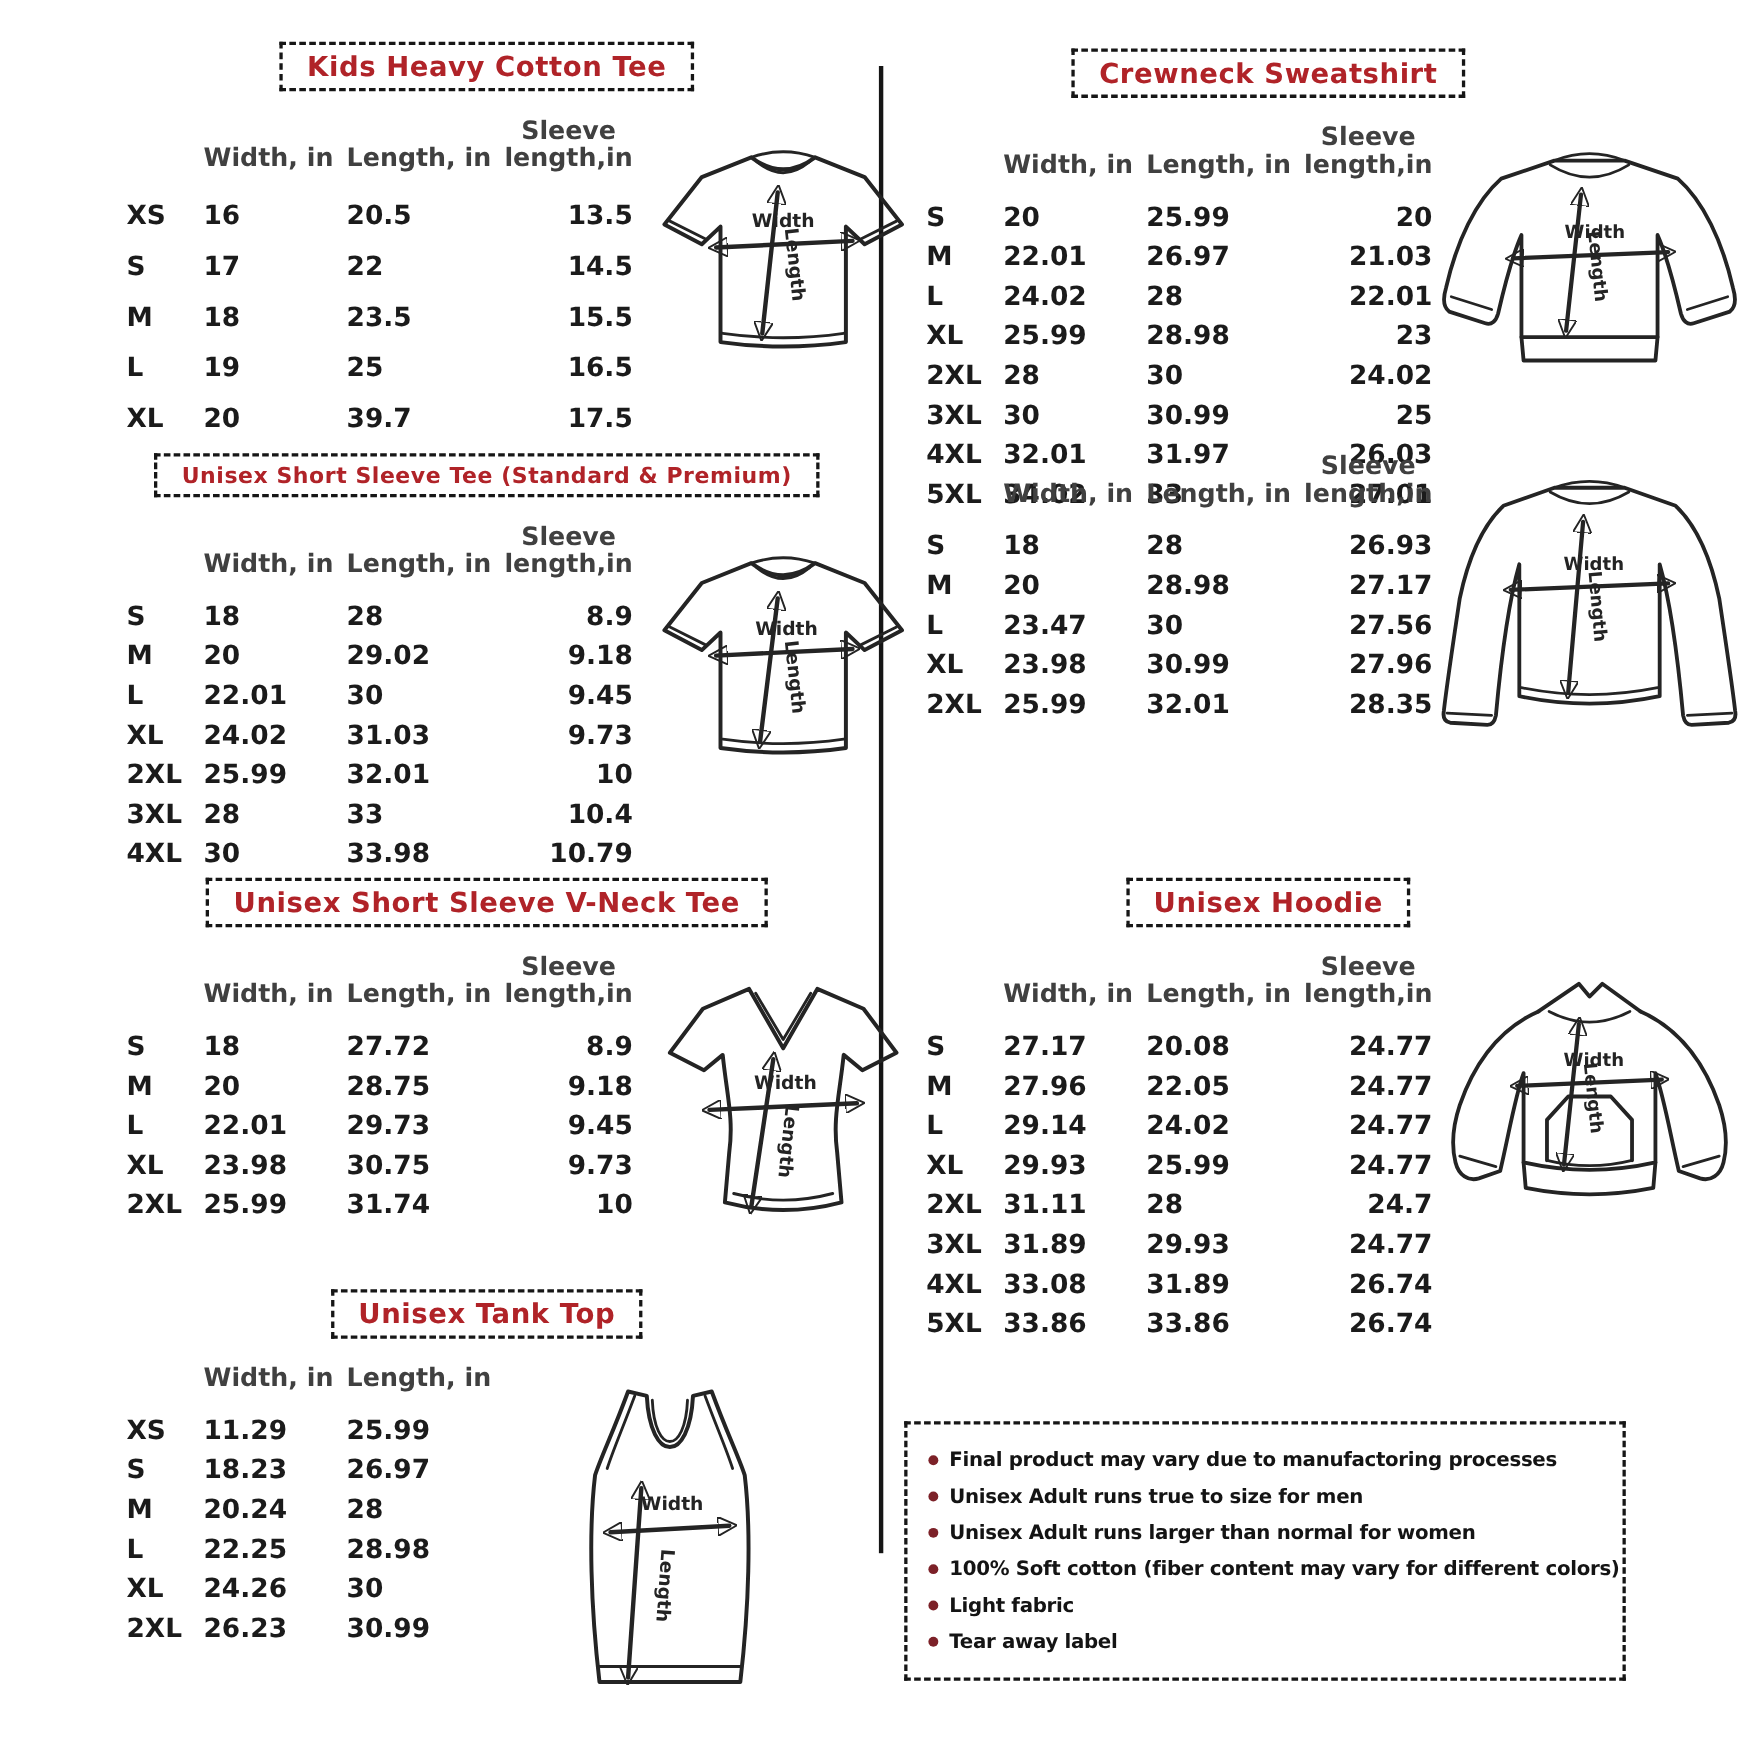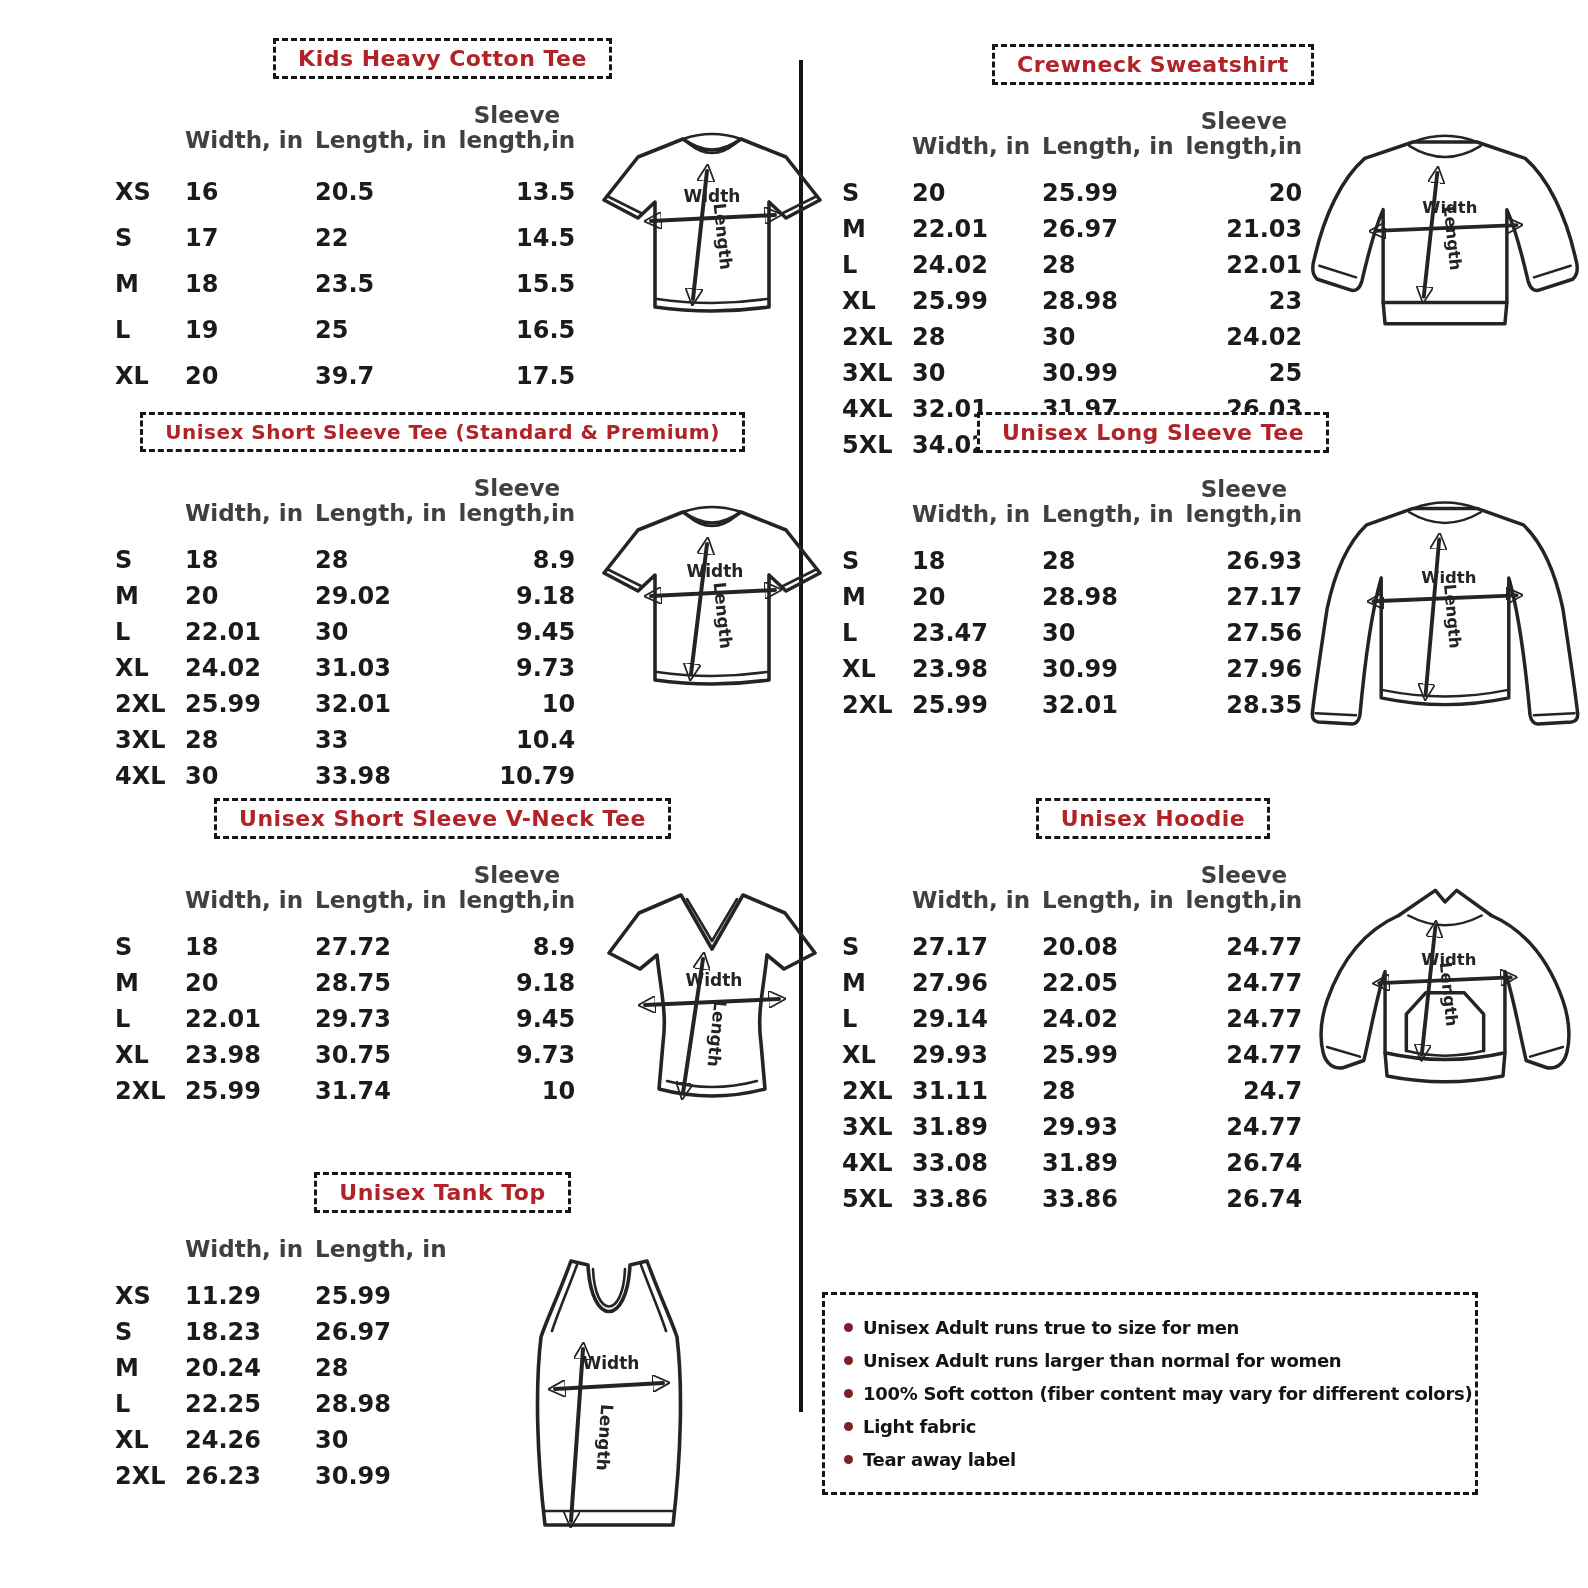--- a/index.html
+++ b/index.html
@@ -6,21 +6,21 @@
   .page{position:relative;width:1588px;height:1588px;background:#ffffff;
         font-family:"DejaVu Sans","Liberation Sans",sans-serif;color:#1b1b1b;overflow:hidden;}
   .divider{position:absolute;left:799px;top:60px;width:4px;height:1352px;background:#151515;}
   .sec{position:absolute;}
   .sec.left{left:95px;width:695px;}
   .sec.right{left:822px;width:662px;}
   #s-kids{top:38px;}   #s-std{top:412px;}  #s-vneck{top:798px;} #s-tank{top:1172px;}
   #s-crew{top:44px;}   #s-long{top:412px;} #s-hoodie{top:798px;}
   .sec-head{text-align:center;margin-bottom:24px;}
   .title-box{display:inline-block;border:3px dashed #161616;padding:5px 22px;background:#fff;}
-  .title{color:#b02328;font-size:22px;font-weight:700;letter-spacing:0.5px;white-space:nowrap;}
+  .title{color:#b02328;font-size:25px;font-weight:700;letter-spacing:0.5px;white-space:nowrap;}
   #s-std .title{font-size:20px;}
   .content{display:flex;align-items:flex-start;gap:6px;}
   .size-table{border-collapse:collapse;margin-left:14px;flex-shrink:0;}
   .size-table th{color:#404040;font-size:23px;font-weight:700;text-align:center;
                  white-space:pre-line;line-height:1.08;padding:0 6px 16px 6px;vertical-align:bottom;}
   .size-table th:first-child{min-width:58px;}
   .size-table td{font-size:24px;font-weight:700;color:#1b1b1b;padding:4px 6px;white-space:nowrap;}
   .size-table td:first-child{min-width:58px;}
   .size-table td:nth-child(2){min-width:118px;}
   .size-table td:nth-child(3){min-width:122px;}
@@ -426,25 +426,20 @@
         </g>
         <g>
           <path class="arrow" d="M142,62 L128,190" marker-start="url(#ah)" marker-end="url(#ah)"></path>
           <text class="alabel" x="152" y="130" text-anchor="middle" transform="rotate(84 152 130)">Length</text>
         </g>
       </svg>
     </div>
   </section>
 
   <section class="sec right" id="s-long">
-    <div class="sec-head">
-      <div class="title-box">
-        <span class="title">Unisex Long Sleeve Tee</span>
-      </div>
-    </div>
     <div class="content">
       <table class="size-table">
         <thead>
             <tr>
               <th></th>
               <th>Width, in</th>
               <th>Length, in</th>
               <th>Sleeve
 length,in</th>
             </tr>
@@ -589,20 +584,21 @@
         <g>
           <path class="arrow" d="M140,62 L126,194" marker-start="url(#ah)" marker-end="url(#ah)"></path>
           <text class="alabel" x="148" y="132" text-anchor="middle" transform="rotate(84 148 132)">Length</text>
         </g>
       </svg>
     </div>
   </section>
 
   <div class="notes-box">
     <ul class="notes-list">
+        <li>Final product may vary due to manufactoring processes</li>
         <li>Unisex Adult runs true to size for men</li>
         <li>Unisex Adult runs larger than normal for women</li>
         <li>100% Soft cotton (fiber content may vary for different colors)</li>
         <li>Light fabric</li>
         <li>Tear away label</li>
       </ul>
   </div>
 
 </div>
 

